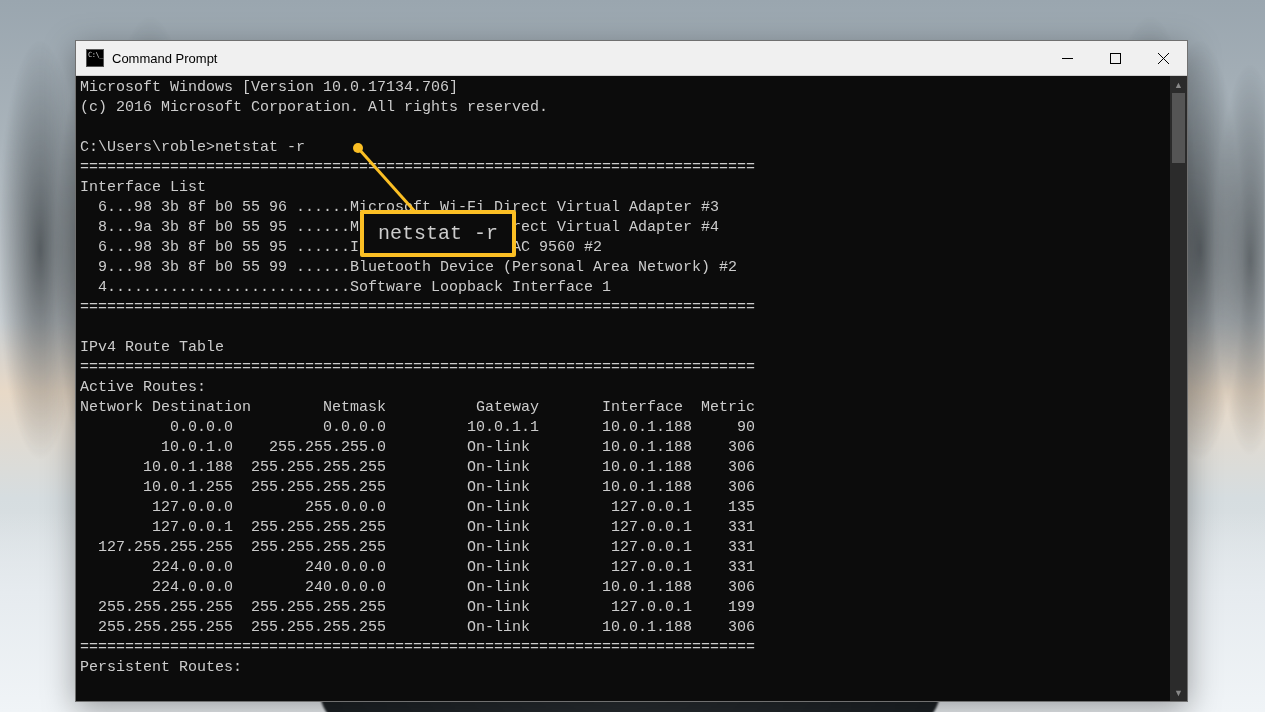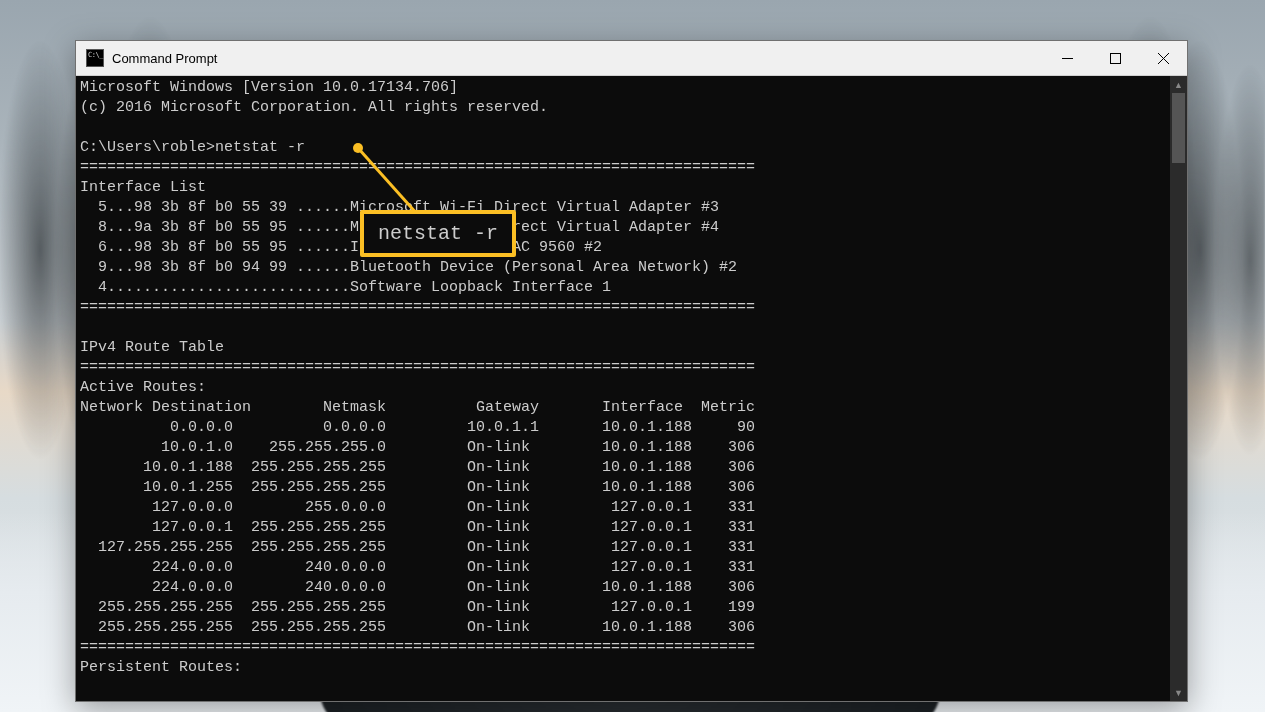--- a/index.html
+++ b/index.html
@@ -187,36 +187,36 @@
     </div>
   </div>
 
   <div class="client">
     <div class="console"><span>Microsoft Windows [Version 10.0.17134.706]</span>
 <span>(c) 2016 Microsoft Corporation. All rights reserved.</span>
 
 <span>C:\Users\roble&gt;</span><span>netstat -r</span>
 <span>===========================================================================</span>
 <span>Interface List</span>
-<span>  5...98 3b 8f b0 55 39 ......Microsoft Wi-Fi Direct Virtual Adapter #3</span>
+<span>  6...98 3b 8f b0 55 96 ......Microsoft Wi-Fi Direct Virtual Adapter #3</span>
 <span>  8...9a 3b 8f b0 55 95 ......Microsoft Wi-Fi Direct Virtual Adapter #4</span>
 <span>  6...98 3b 8f b0 55 95 ......Intel(R) Wireless-AC 9560 #2</span>
-<span>  9...98 3b 8f b0 94 99 ......Bluetooth Device (Personal Area Network) #2</span>
+<span>  9...98 3b 8f b0 55 99 ......Bluetooth Device (Personal Area Network) #2</span>
 <span>  4...........................Software Loopback Interface 1</span>
 <span>===========================================================================</span>
 
 <span>IPv4 Route Table</span>
 <span>===========================================================================</span>
 <span>Active Routes:</span>
 <span>Network Destination        Netmask          Gateway       Interface  Metric</span>
 <span>          0.0.0.0          0.0.0.0         10.0.1.1       10.0.1.188     90</span>
 <span>         10.0.1.0    255.255.255.0         On-link        10.0.1.188    306</span>
 <span>       10.0.1.188  255.255.255.255         On-link        10.0.1.188    306</span>
 <span>       10.0.1.255  255.255.255.255         On-link        10.0.1.188    306</span>
-<span>        127.0.0.0        255.0.0.0         On-link         127.0.0.1    331</span>
+<span>        127.0.0.0        255.0.0.0         On-link         127.0.0.1    135</span>
 <span>        127.0.0.1  255.255.255.255         On-link         127.0.0.1    331</span>
 <span>  127.255.255.255  255.255.255.255         On-link         127.0.0.1    331</span>
 <span>        224.0.0.0        240.0.0.0         On-link         127.0.0.1    331</span>
 <span>        224.0.0.0        240.0.0.0         On-link        10.0.1.188    306</span>
 <span>  255.255.255.255  255.255.255.255         On-link         127.0.0.1    199</span>
 <span>  255.255.255.255  255.255.255.255         On-link        10.0.1.188    306</span>
 <span>===========================================================================</span>
 <span>Persistent Routes:</span></div>
 
     <div class="scrollbar">

